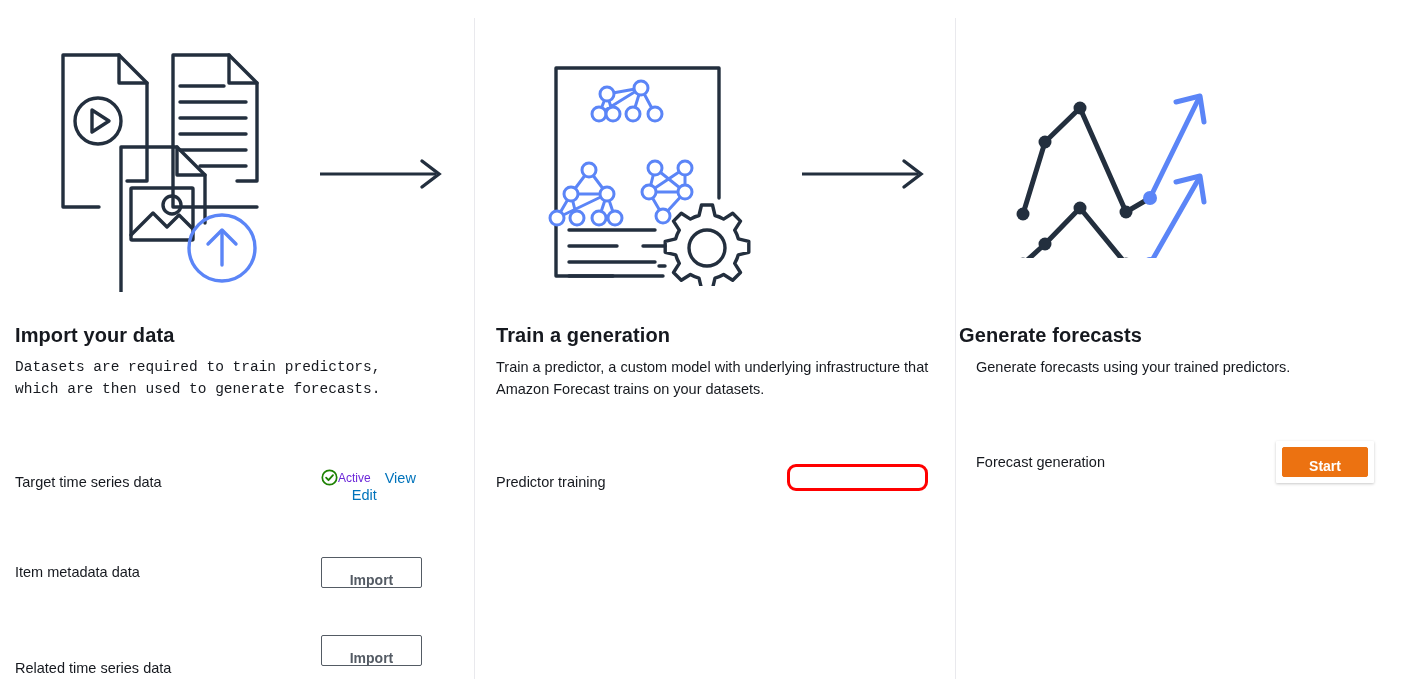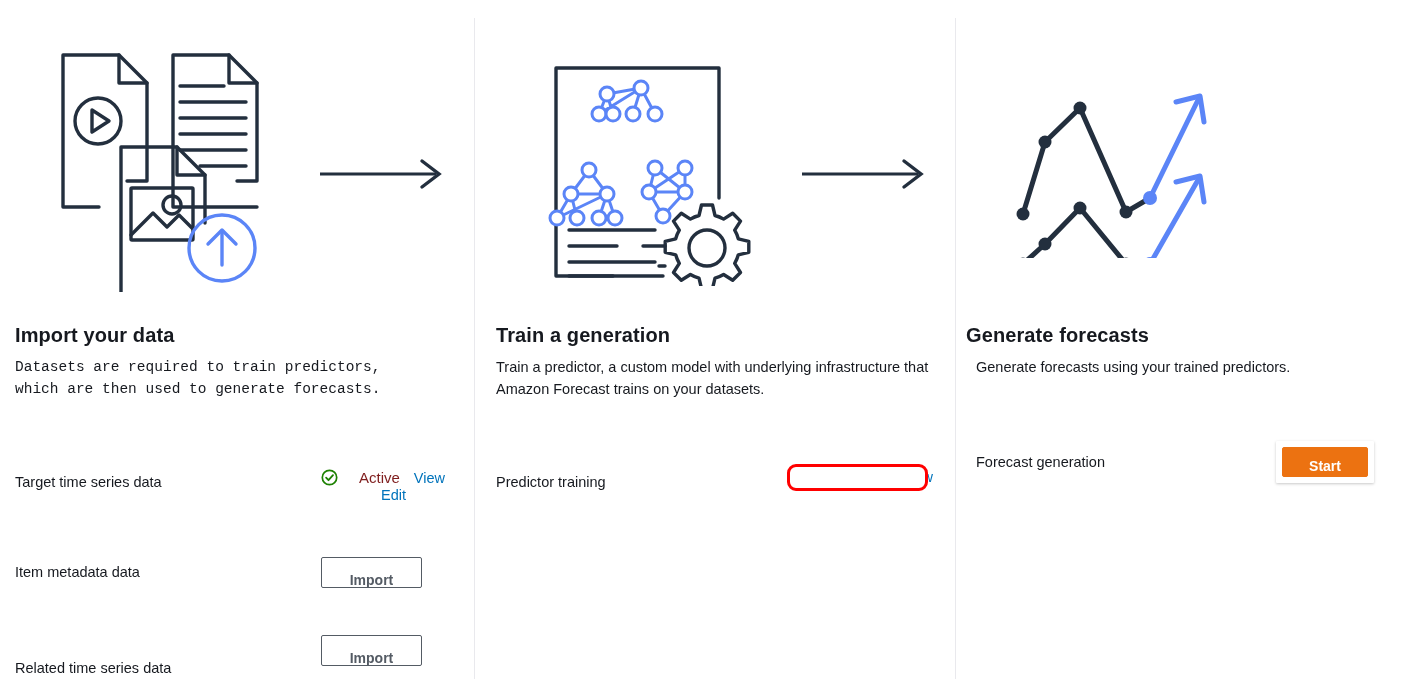--- a/index.html
+++ b/index.html
@@ -53,23 +53,23 @@
     white-space: nowrap;
   }
 
   .status-wrap {
     position: absolute;
     display: flex;
     align-items: flex-start;
   }
   .status-inner { display:flex; align-items:center; }
   .status-text {
-    font-size: 15px;
-    color: #7f1d1d;
-    margin-left: 21px;
+    font-size: 12px;
+    color: #6d28d9;
+    margin-left: 0;
     white-space: nowrap;
   }
   .check-icon { display:block; }
   .link {
     font-size: 14.5px;
     color: #0073bb;
     text-decoration: none;
     white-space: nowrap;
     cursor: pointer;
   }
@@ -302,21 +302,21 @@
       <g stroke="#5b85f7" stroke-width="5" fill="none" stroke-linecap="round" stroke-linejoin="round">
         <path d="M140 186 L188 102"></path>
         <path d="M166 104 L190 98 L194 124"></path>
       </g>
       <g fill="#5b85f7">
         <circle cx="140" cy="120" r="7"></circle>
         <circle cx="140" cy="186" r="7"></circle>
       </g>
     </svg>
 
-    <div class="col-heading" style="left:10px; top:324px;">Generate forecasts</div>
+    <div class="col-heading" style="left:3px; top:324px;">Generate forecasts</div>
 
     <div class="col-desc" style="left:20px; top:356px; width:400px;">Generate forecasts using your trained predictors.</div>
 
     <div class="row-label" style="left:20px; top:454px;">Forecast generation</div>
 
     <div class="start-card" style="left:320px; top:441px;">
       <button class="btn-start">Start</button>
     </div>
   </div>
 

